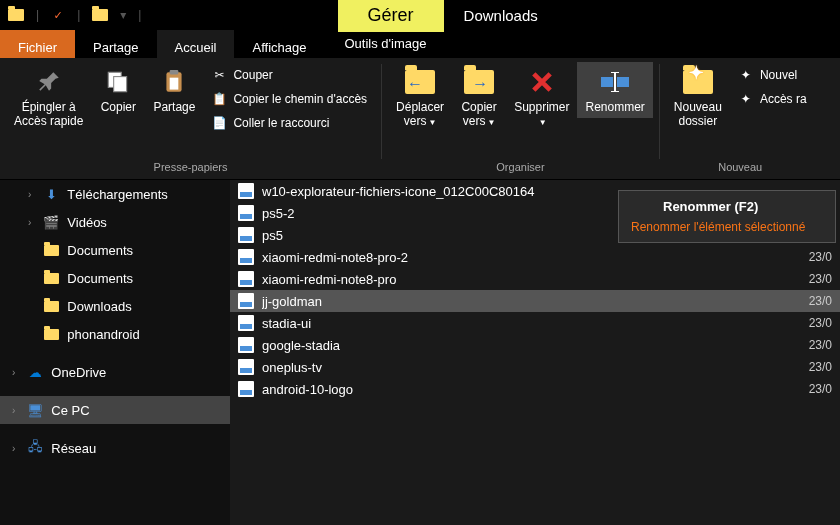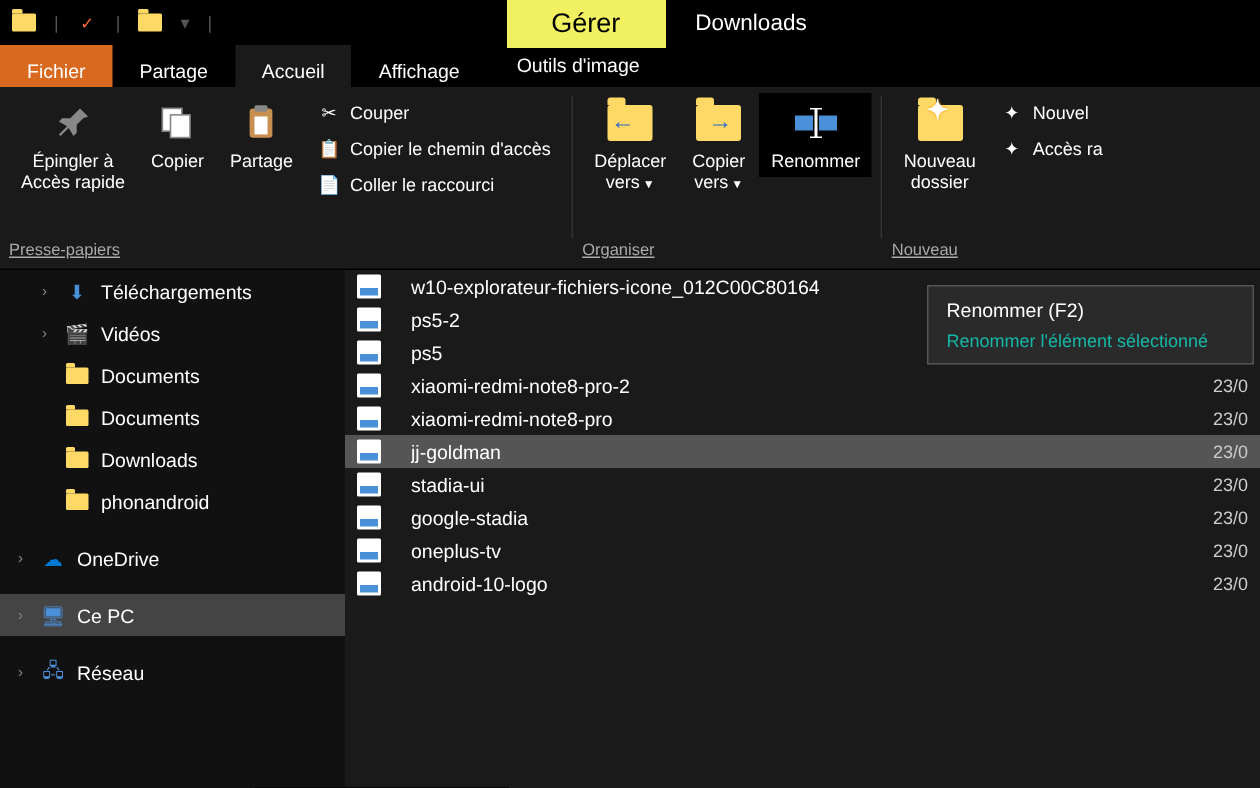--- a/index.html
+++ b/index.html
@@ -16,25 +16,25 @@
 
 .tabs { height: 28px; background: #000; display: flex; }
 .tab { padding: 10px 18px; font-size: 13px; color: #fff; cursor: pointer; }
 .tab.file { background: #d9691f; }
 .tab.active { background: #1a1a1a; }
 .tab.tools { padding: 6px 20px; }
 
 .ribbon { height: 122px; background: #1a1a1a; display: flex; border-bottom: 1px solid #000; position: relative; }
 .ribbon-group { display: flex; flex-direction: column; padding: 4px 6px; }
 .ribbon-group-content { display: flex; flex: 1; align-items: flex-start; }
-.ribbon-group-label { text-align: left; font-size: 11px; color: #aaa; padding: 2px 0; text-decoration: underline; }
+.ribbon-group-label { text-align: center; font-size: 11px; color: #aaa; padding: 2px 0; }
 .ribbon-sep { width: 1px; background: #333; margin: 6px 0 20px; }
 
 .ribbon-btn { display: flex; flex-direction: column; align-items: center; padding: 4px 8px; cursor: pointer; min-width: 54px; }
-.ribbon-btn.selected { background: #000000; }
+.ribbon-btn.selected { background: #404040; }
 .ribbon-btn-icon { width: 32px; height: 32px; display: flex; align-items: center; justify-content: center; margin-bottom: 2px; }
 .ribbon-btn-label { font-size: 12px; text-align: center; line-height: 1.2; white-space: pre-line; }
 .dropdown-arrow { font-size: 8px; margin-left: 2px; }
 
 .ribbon-small-list { display: flex; flex-direction: column; gap: 2px; padding: 2px 4px; }
 .ribbon-small-item { display: flex; align-items: center; gap: 6px; padding: 3px 4px; cursor: pointer; font-size: 12px; white-space: nowrap; }
 .small-icon { width: 16px; height: 16px; display: flex; align-items: center; justify-content: center; }
 .folder-big { width: 30px; height: 24px; background: #ffd966; border-radius: 2px; position: relative; }
 .folder-big::before { content: ''; position: absolute; top: -5px; left: 0; width: 12px; height: 5px; background: #ffd966; border-radius: 2px 2px 0 0; }
 .arrow-overlay { position: absolute; font-size: 16px; font-weight: bold; }
@@ -43,30 +43,30 @@
 .sidebar { width: 230px; background: #111; overflow: hidden; }
 .sidebar-item { display: flex; align-items: center; gap: 8px; padding: 6px 8px 6px 28px; cursor: pointer; font-size: 13px; }
 .sidebar-item.selected { background: #444; }
 .sidebar-item.root { padding-left: 12px; }
 .sidebar-icon { width: 16px; height: 16px; display: flex; align-items: center; justify-content: center; }
 .folder-sm { width: 15px; height: 11px; background: #ffd966; border-radius: 1px; position: relative; }
 .folder-sm::before { content: ''; position: absolute; top: -3px; left: 0; width: 6px; height: 3px; background: #ffd966; border-radius: 1px 1px 0 0; }
 .chev { color: #888; font-size: 10px; margin-right: 4px; }
 
 .filelist { flex: 1; background: #1a1a1a; overflow: hidden; }
-.file-row { display: flex; align-items: center; padding: 3px 8px; cursor: pointer; font-size: 13px; gap: 20px; }
+.file-row { display: flex; align-items: center; padding: 3px 8px; cursor: pointer; font-size: 13px; gap: 8px; }
 .file-row.selected { background: #555; justify-content: flex-end; }
 .file-icon { width: 16px; height: 16px; background: #fff; border-radius: 1px; position: relative; flex-shrink: 0; }
 .file-icon::after { content: ''; position: absolute; bottom: 2px; left: 2px; right: 2px; height: 5px; background: #4a90d9; }
 .file-name { flex: 1; white-space: nowrap; overflow: hidden; }
 .file-date { color: #ccc; font-size: 12px; margin-left: auto; padding-left: 8px; }
 
 .tooltip { position: absolute; top: 190px; left: 618px; background: #2a2a2a; border: 1px solid #555; padding: 8px 12px; font-size: 12px; z-index: 10; min-width: 218px; }
-.tooltip-title { font-weight: normal; margin-bottom: 6px; font-size: 13px; }
-.tooltip-desc { color: #14b8a6; }
+.tooltip-title { font-weight: bold; margin-bottom: 6px; font-size: 13px; margin-left: 32px; }
+.tooltip-desc { color: #f97316; }
 </style>
 </head>
 <body>
 
 <div class="titlebar">
   <div class="titlebar-icons">
     <div class="folder-mini"></div>
     <span class="sep">|</span>
     <div class="check-icon">✓</div>
     <span class="sep">|</span>
@@ -152,20 +152,28 @@
       </div>
       <div class="ribbon-btn">
         <div class="ribbon-btn-icon">
           <div class="folder-big">
               <span class="arrow-overlay" style="color:#2968c4;left:8px;top:3px">→</span>
             </div>
         </div>
         <div class="ribbon-btn-label"><span>Copier
 vers</span><span class="dropdown-arrow">▼</span></div>
       </div>
+      <div class="ribbon-btn">
+        <div class="ribbon-btn-icon">
+          <svg viewBox="0 0 24 24" width="28" height="28">
+              <path d="M5 5 L19 19 M19 5 L5 19" stroke="#e03030" stroke-width="4"></path>
+            </svg>
+        </div>
+        <div class="ribbon-btn-label"><span>Supprimer</span><br><span class="dropdown-arrow">▼</span></div>
+      </div>
       <div class="ribbon-btn selected">
         <div class="ribbon-btn-icon">
           <svg viewBox="0 0 32 20" width="32" height="20">
               <rect x="2" y="5" width="12" height="10" fill="#4a90d9"></rect>
               <rect x="18" y="5" width="12" height="10" fill="#4a90d9"></rect>
               <line x1="16" y1="0" x2="16" y2="20" stroke="#fff" stroke-width="2"></line>
               <line x1="12" y1="0" x2="20" y2="0" stroke="#fff" stroke-width="2"></line>
               <line x1="12" y1="20" x2="20" y2="20" stroke="#fff" stroke-width="2"></line>
             </svg>
         </div>

